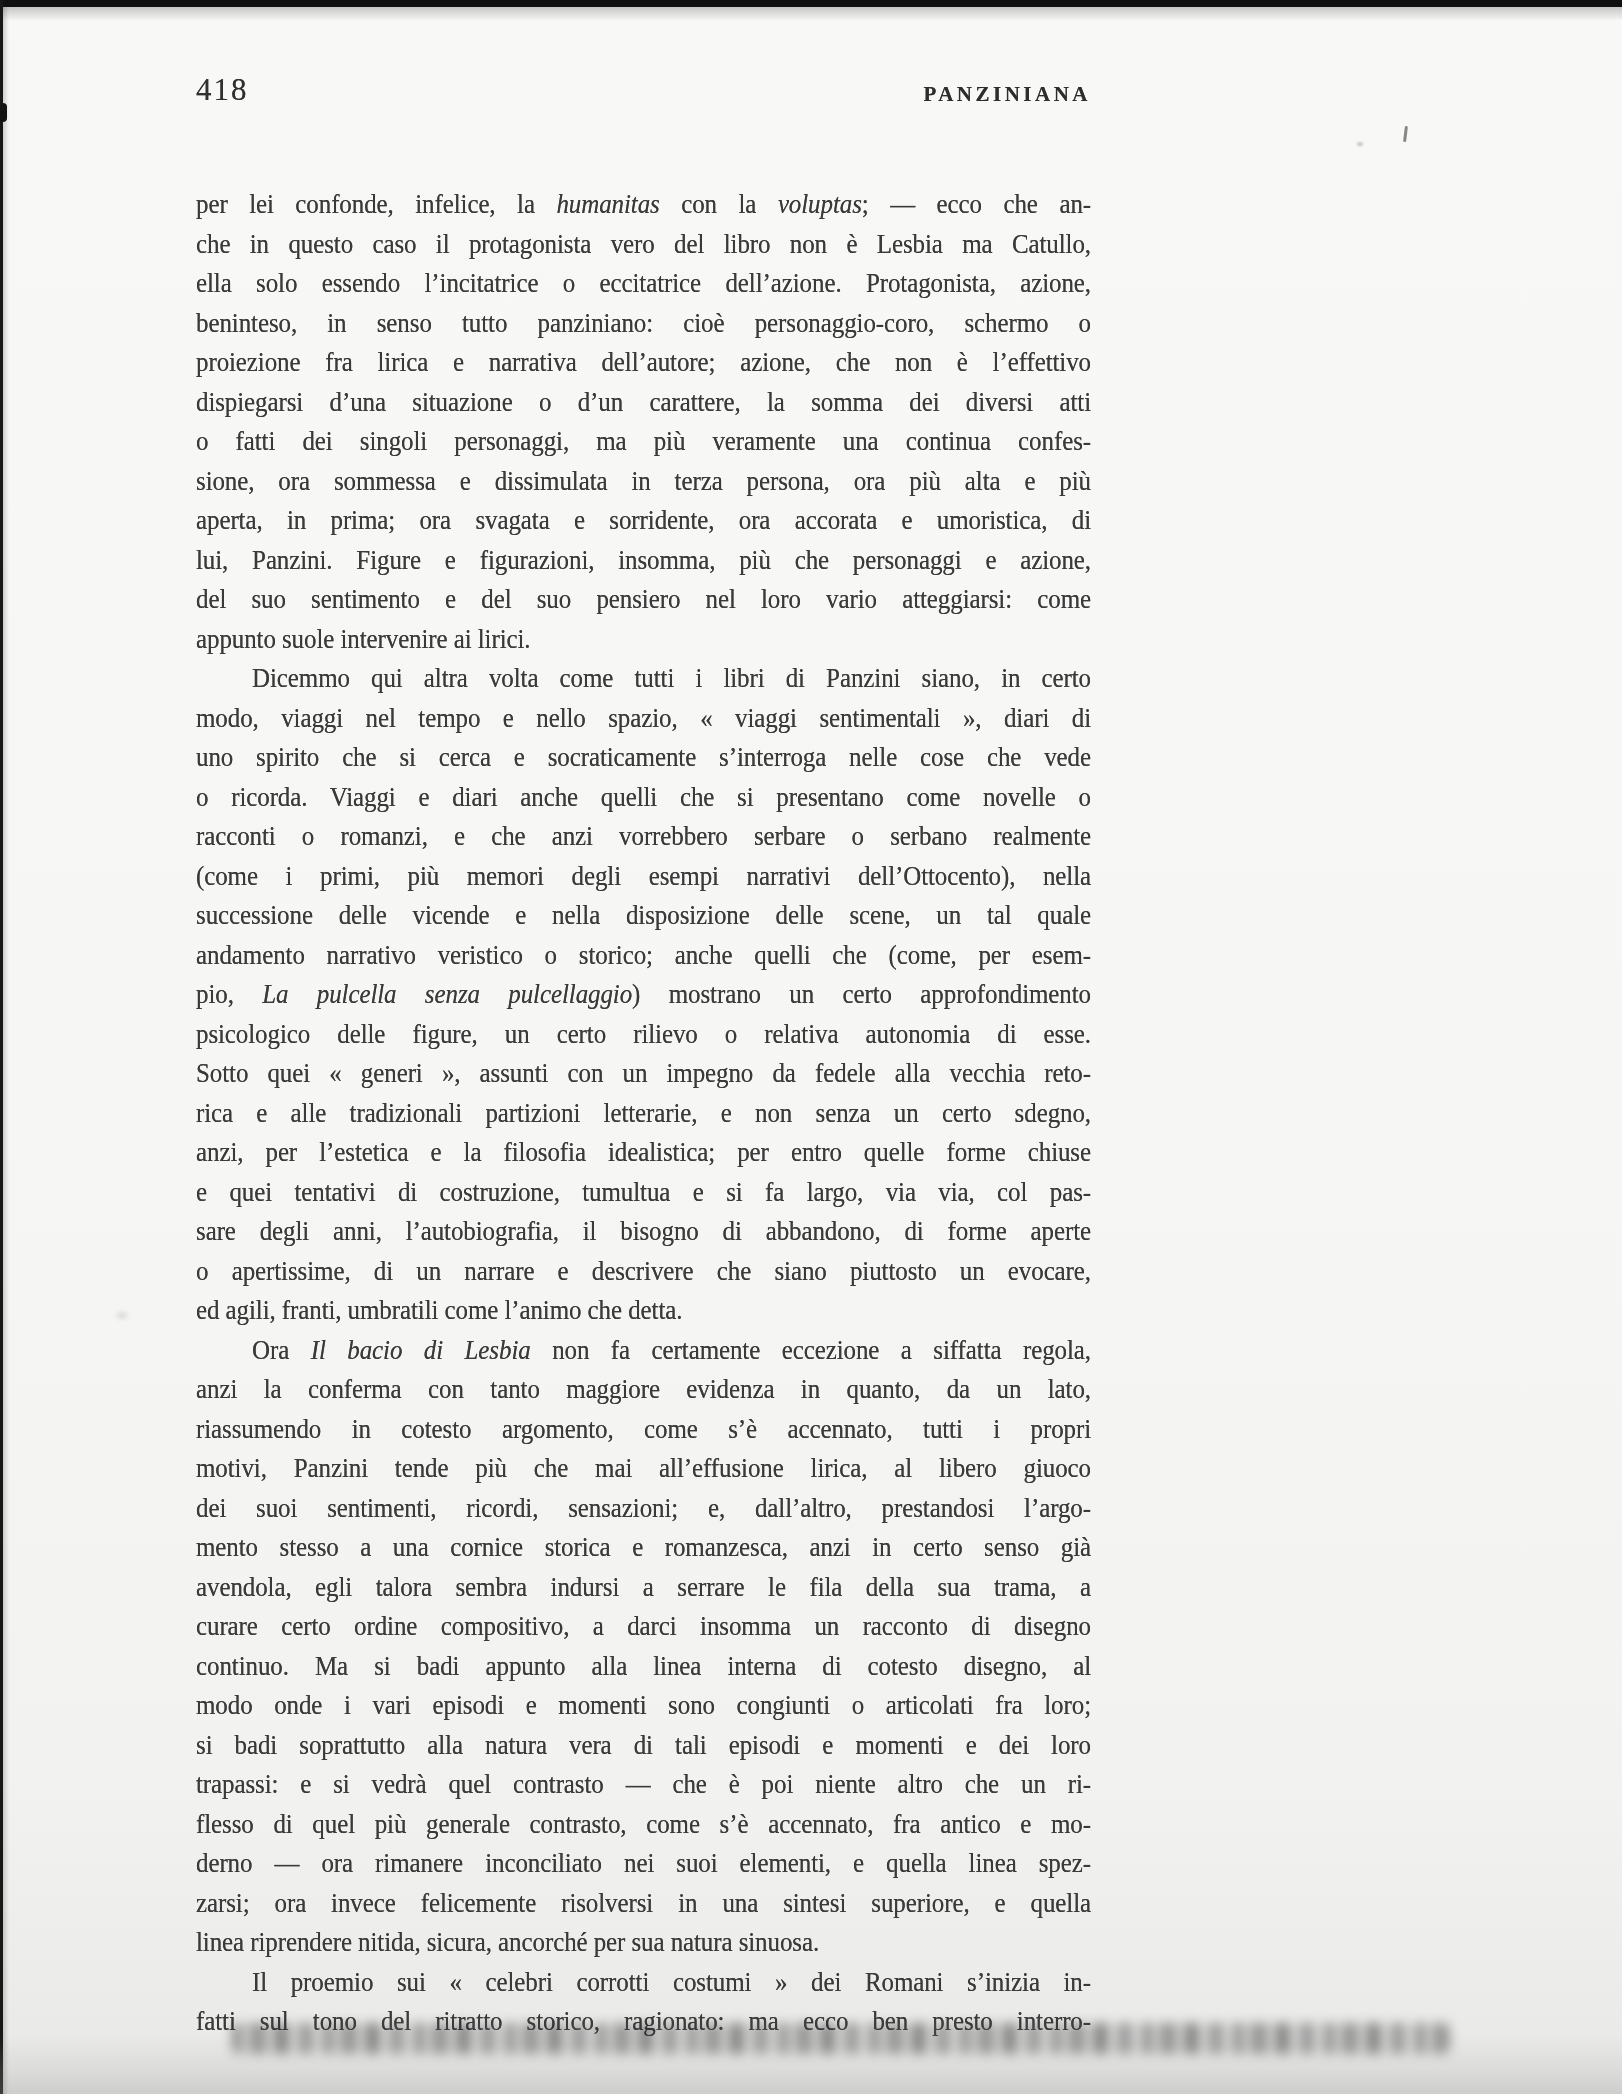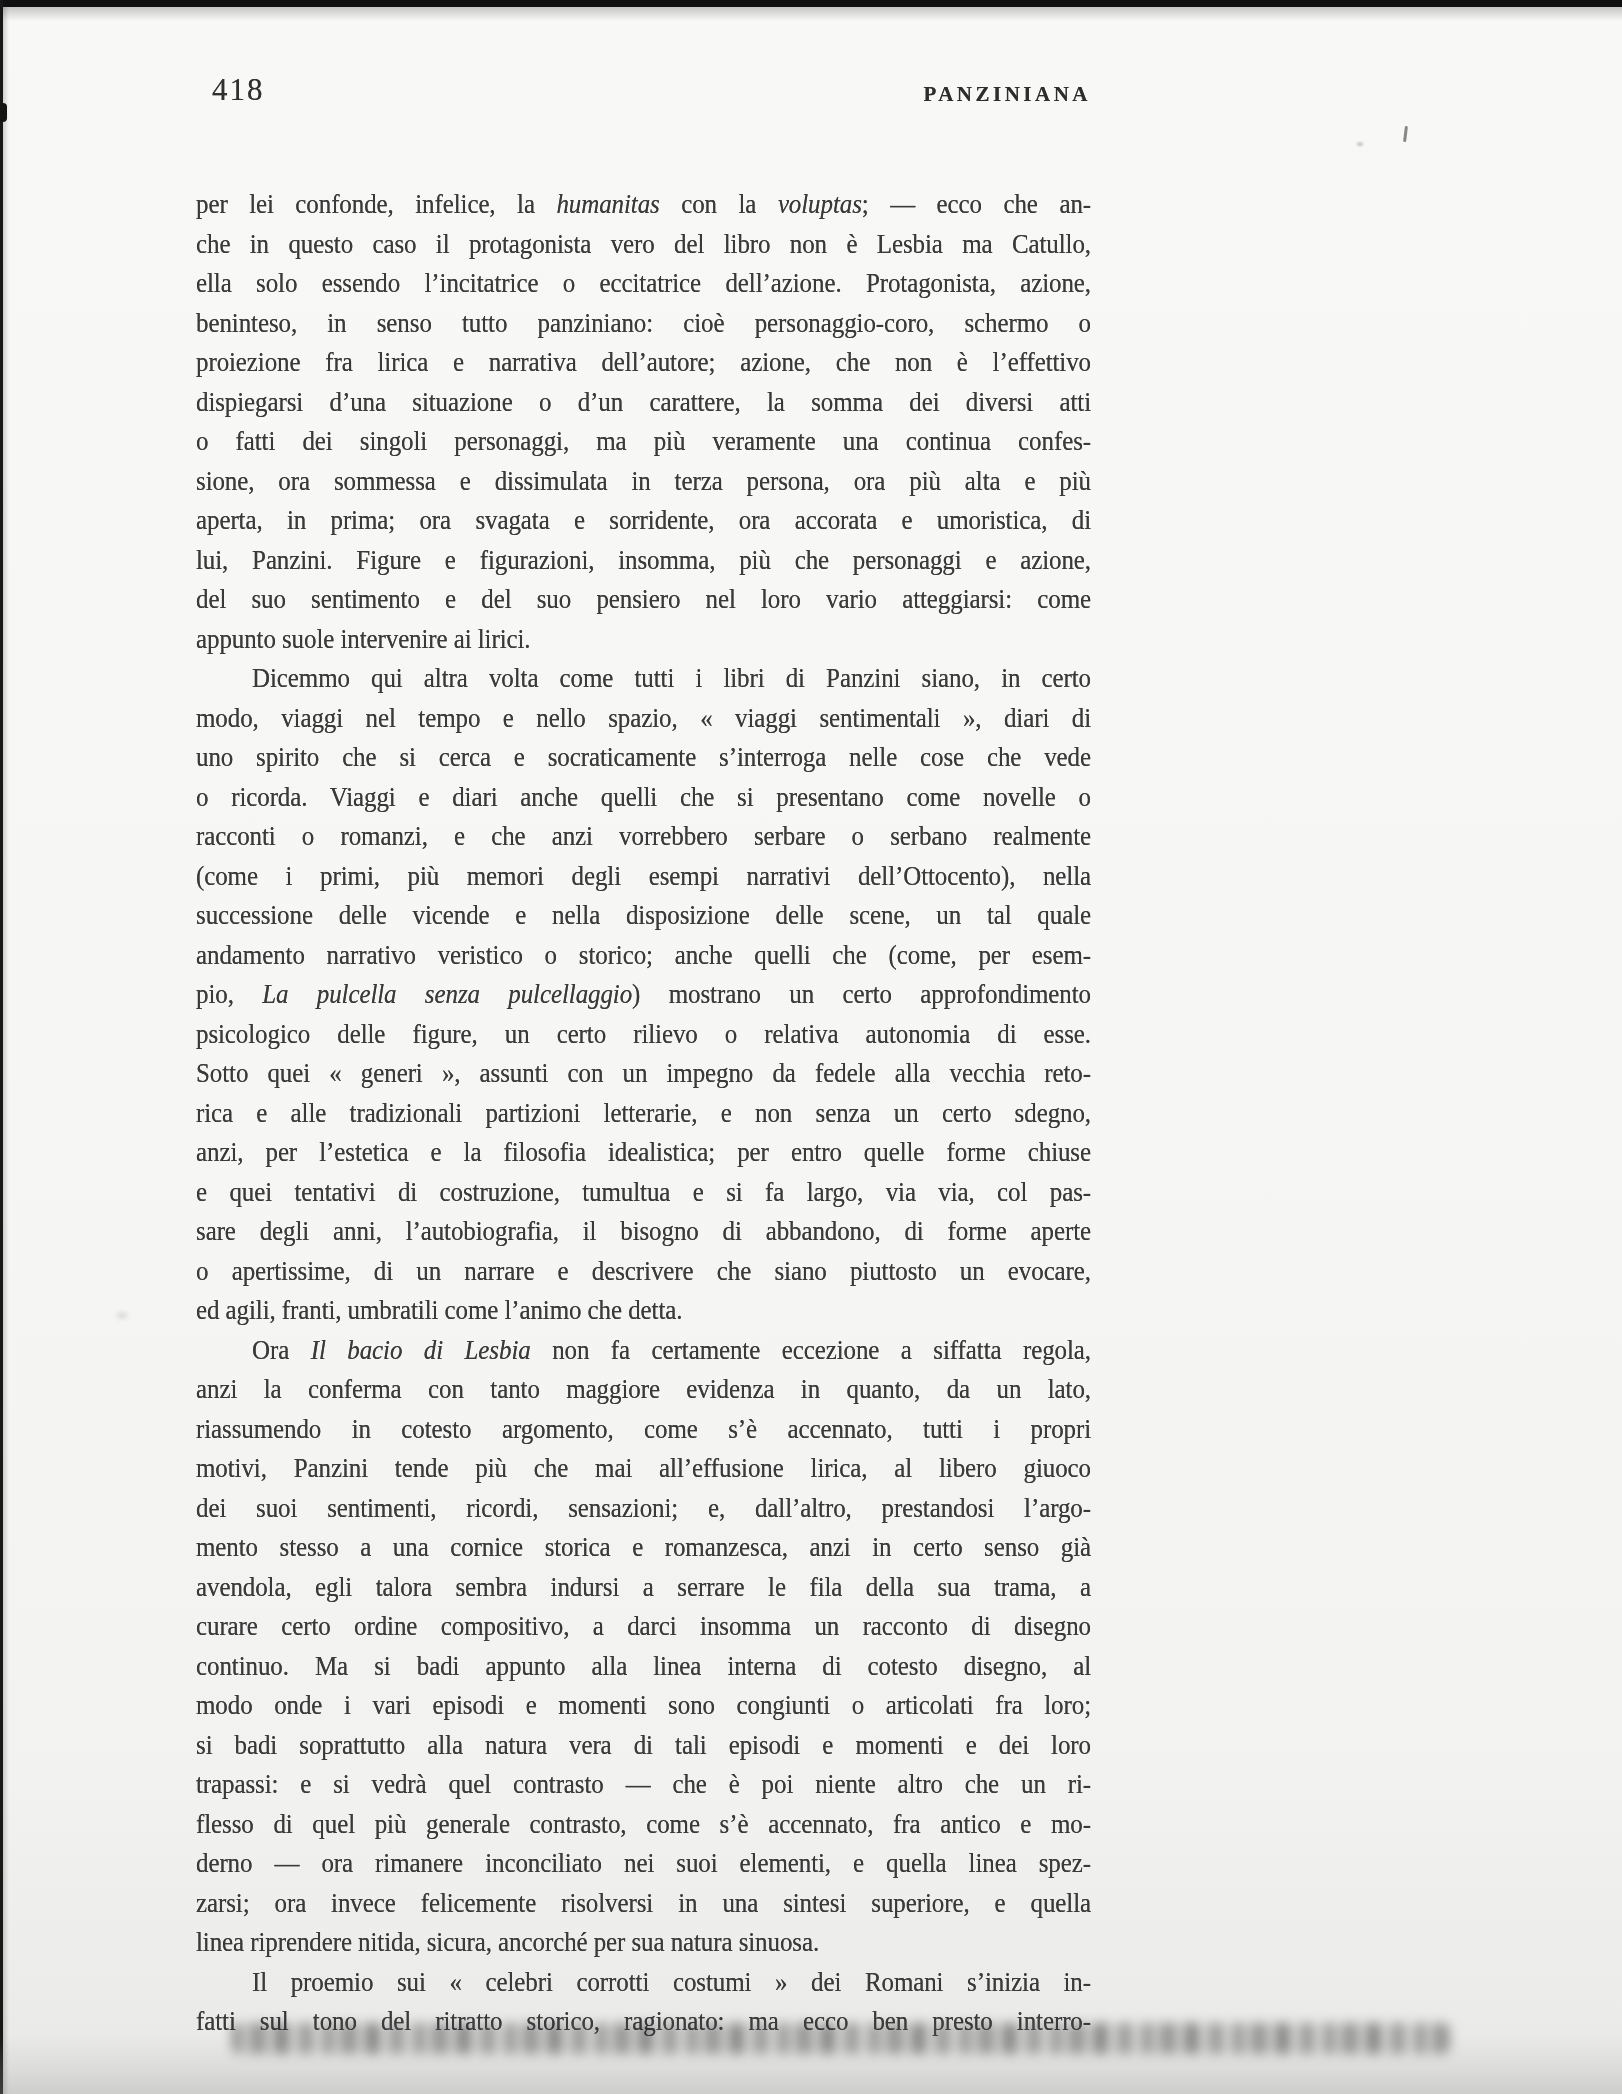--- a/index.html
+++ b/index.html
@@ -26,21 +26,21 @@
   }
   .border-left-fade {
     position:absolute; left:3px; top:0; width:6px; height:100%;
     background:linear-gradient(90deg,rgba(20,20,20,.18),rgba(20,20,20,0));
   }
   .edge-notch {
     position:absolute; left:0; top:103px; width:7px; height:19px;
     background:#141414; border-radius:0 4px 4px 0;
   }
   .page-number {
-    position:absolute; left:212px; top:72px;
+    position:absolute; left:196px; top:72px;
     font-size:31px; letter-spacing:2px; color:#303030;
     text-shadow:0 0 .6px rgba(40,40,40,.7);
   }
   .running-head {
     position:absolute; left:196px; top:82px; width:895px;
     text-align:right; font-size:21px; font-weight:bold;
     letter-spacing:3.5px; color:#2d2d2d;
     text-shadow:0 0 .5px rgba(40,40,40,.6);
   }
   .text-block {

